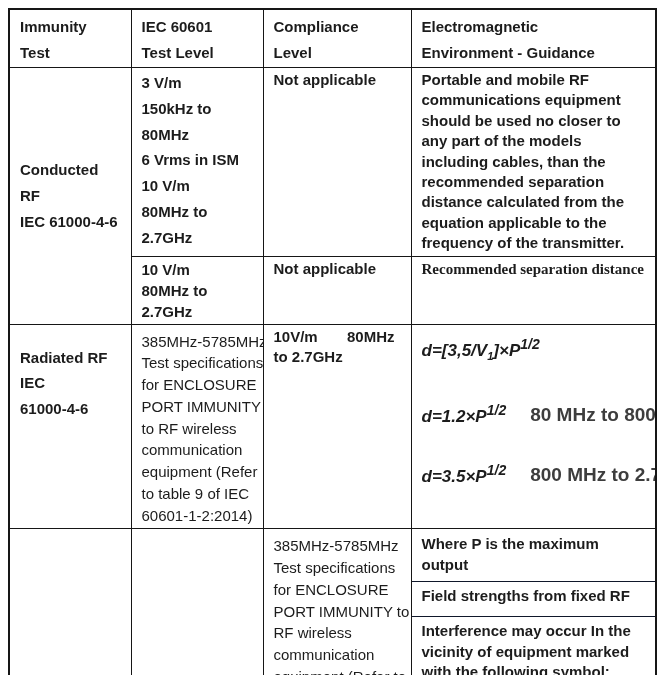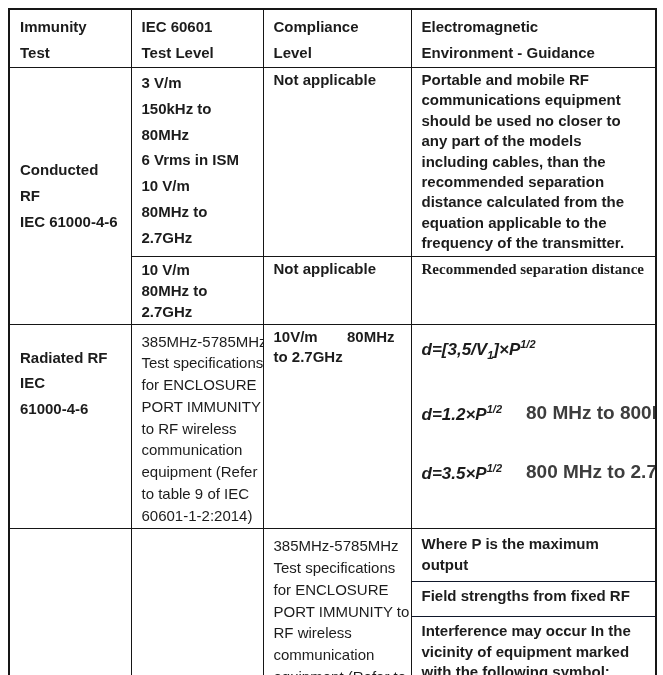--- a/index.html
+++ b/index.html
@@ -14,21 +14,21 @@
   .cell-list{white-space:pre-line;line-height:1.72;}
   .cell-name{white-space:pre-line;line-height:1.72;}
   .v-mid{vertical-align:middle;}
   .bold{font-weight:bold;font-family:Liberation Serif, serif;}
   .cell-spec{font-weight:normal;white-space:pre;line-height:1.45;padding-top:6px;}
   .split-line{display:flex;justify-content:space-between;padding-right:6px;align-items:center;}
   .eq-cell{padding-top:6px;}
   .eq{font-style:italic;font-size:17px;margin:2px 0 26px 0;line-height:22px;white-space:nowrap;}
   .eq:first-child{margin-bottom:32px;}
   .eq sub{font-size:11px;font-style:italic;}
-  .eq sup{font-size:11px;font-style:italic;}
+  .eq sup{font-size:14px;font-style:italic;}
   .eq .range{font-style:normal;font-size:19px;color:#3d3d3d;margin-left:24px;}
   .notes-cell{padding:0;}
   .note{padding:4px 10px;border-bottom:1px solid #0f172a;line-height:1.35;}
   .note-last{padding:4px 10px;border-bottom:none;line-height:1.38;}
   .symbol-wrap{margin:8px 0 0 2px;}
   .guidance-p{line-height:1.36;}
 </style>
 </head>
 <body>
 

